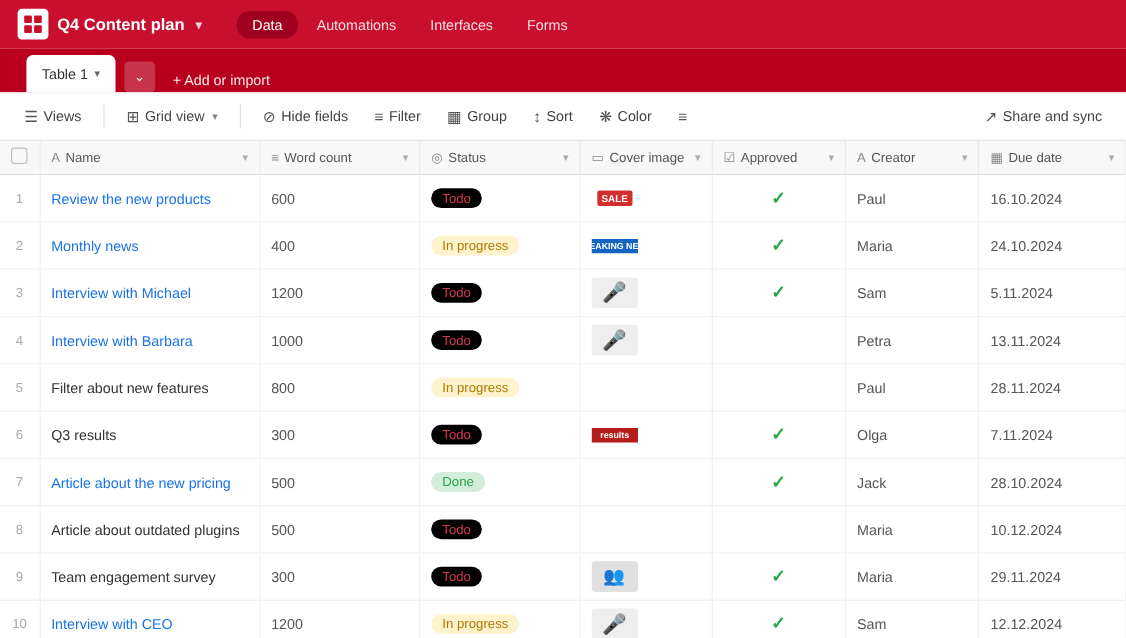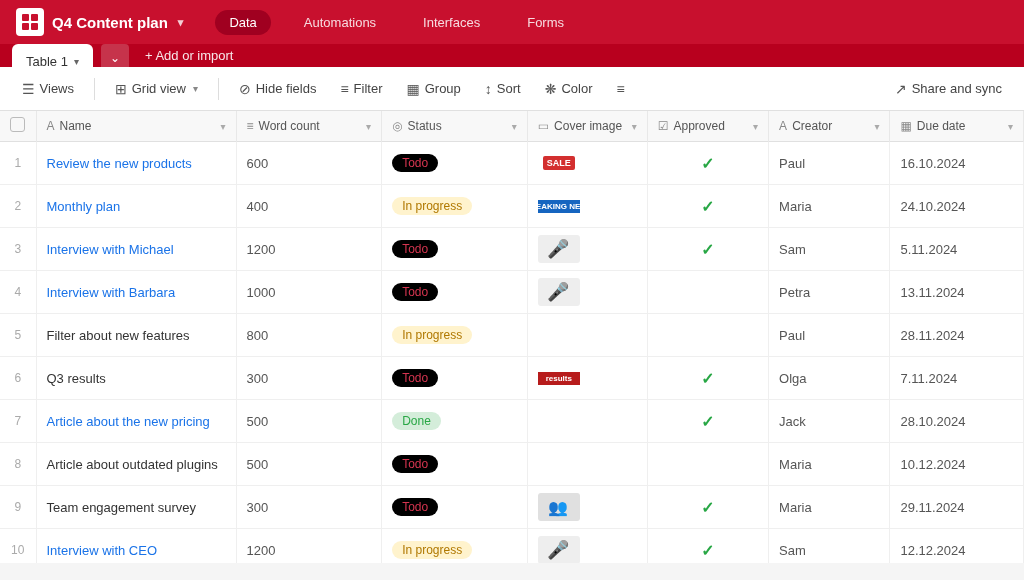--- a/index.html
+++ b/index.html
@@ -24,42 +24,42 @@
     }
     .logo-icon {
       width: 28px; height: 28px;
       background: white;
       border-radius: 4px;
       display: flex; align-items: center; justify-content: center;
     }
     .logo-icon svg { width: 20px; height: 20px; }
     .top-nav-title { color: white; font-size: 15px; font-weight: 600; }
     .top-nav-chevron { color: rgba(255,255,255,0.8); font-size: 11px; margin-left: 2px; }
-    .nav-tabs { display: flex; gap: 19px; margin-left: 8px; }
+    .nav-tabs { display: flex; gap: 3px; margin-left: 8px; }
     .nav-tab {
       color: rgba(255,255,255,0.85);
       padding: 5px 14px;
       border-radius: 20px;
       font-size: 13px;
       cursor: pointer;
       font-weight: 400;
     }
     .nav-tab.active {
       background: #a00020;
       color: white;
       font-weight: 500;
     }
 
     
     .table-bar {
       background: #b8001e;
-      height: 23px;
+      height: 40px;
       display: flex;
-      align-items: flex-start;
-      padding: 0 12px;
+      align-items: flex-end;
+      padding: 0 24px;
       gap: 8px;
     }
     .table-tab {
       background: white;
       border-radius: 6px 6px 0 0;
       padding: 6px 14px;
       font-size: 13px;
       font-weight: 500;
       color: #333;
       display: flex; align-items: center; gap: 6px;
@@ -338,21 +338,21 @@
             <div class="cover-thumb">
               <span class="cover-sale">SALE</span>
             </div>
           </td>
           <td class="approved-cell"><span class="check-green">✓</span></td>
           <td class="creator-cell">Paul</td>
           <td class="date-cell">16.10.2024</td>
         </tr>
         <tr>
           <td class="row-num">2</td>
-          <td><span class="name-cell">Monthly plan</span></td>
+          <td><span class="name-cell">Monthly news</span></td>
           <td class="word-count">400</td>
           <td><span class="status-badge status-inprogress">In progress</span></td>
           <td class="cover-img-cell">
             <div class="cover-thumb">
               <span class="cover-news">BREAKING NEWS</span>
             </div>
           </td>
           <td class="approved-cell"><span class="check-green">✓</span></td>
           <td class="creator-cell">Maria</td>
           <td class="date-cell">24.10.2024</td>

